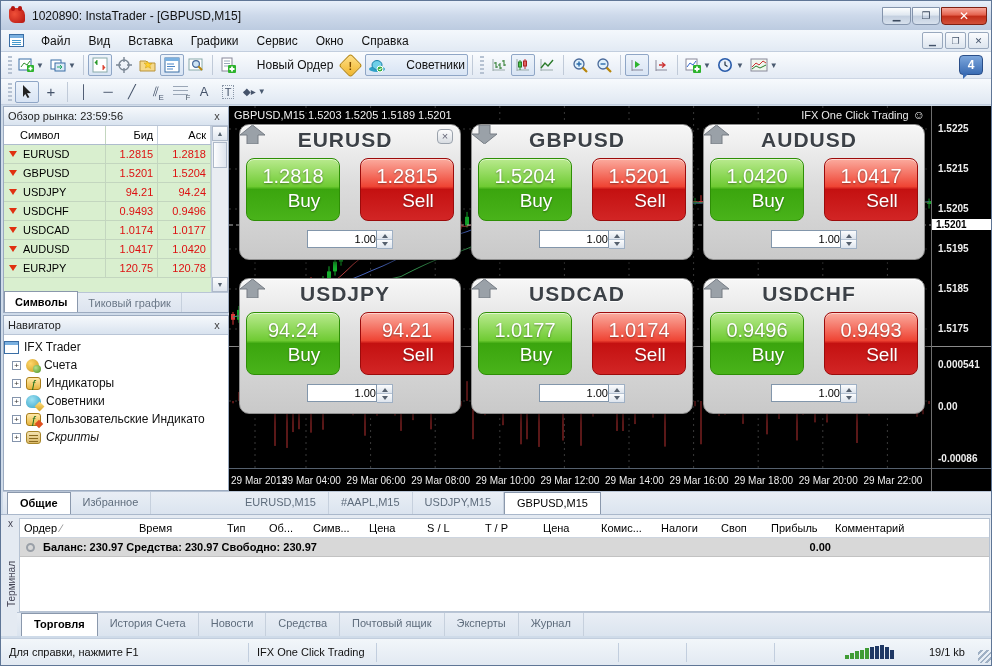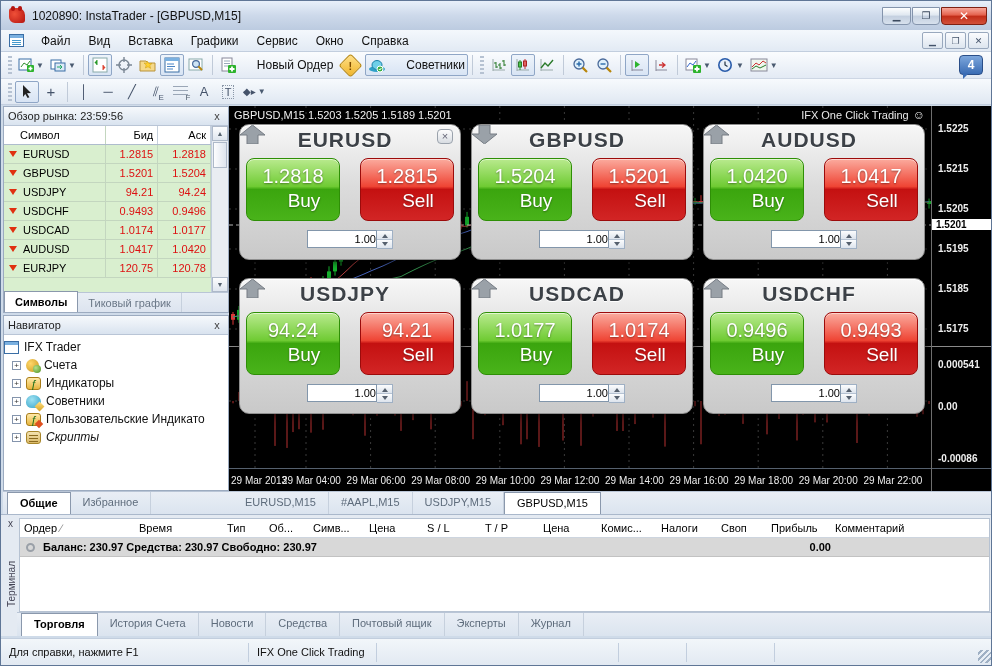--- a/index.html
+++ b/index.html
@@ -1203,16 +1203,31 @@
         </div>
       </div>
   </div>
 
   <div id="statusbar">
     <span class="sseg help">Для справки, нажмите F1</span>
     <span class="sseg mode">IFX One Click Trading</span>
     <span class="sseg e1"></span>
       <span class="sseg e2"></span>
       <span class="sseg e3"></span>
+    <span class="sseg traffic">
+      <span id="signal">
+          <i style="height: 4px; background: rgb(63, 156, 53);"></i>
+          <i style="height: 6px; background: rgb(63, 156, 53);"></i>
+          <i style="height: 8px; background: rgb(63, 156, 53);"></i>
+          <i style="height: 9px; background: rgb(63, 156, 53);"></i>
+          <i style="height: 11px; background: rgb(63, 156, 53);"></i>
+          <i style="height: 12px; background: rgb(31, 56, 100);"></i>
+          <i style="height: 13px; background: rgb(31, 56, 100);"></i>
+          <i style="height: 14px; background: rgb(31, 56, 100);"></i>
+          <i style="height: 12px; background: rgb(31, 56, 100);"></i>
+          <i style="height: 9px; background: rgb(31, 56, 100);"></i>
+        </span>
+      <span>19/1 kb</span>
+    </span>
     <span id="resize-grip"></span>
   </div>
 
 </div>
 
 </body></html>

